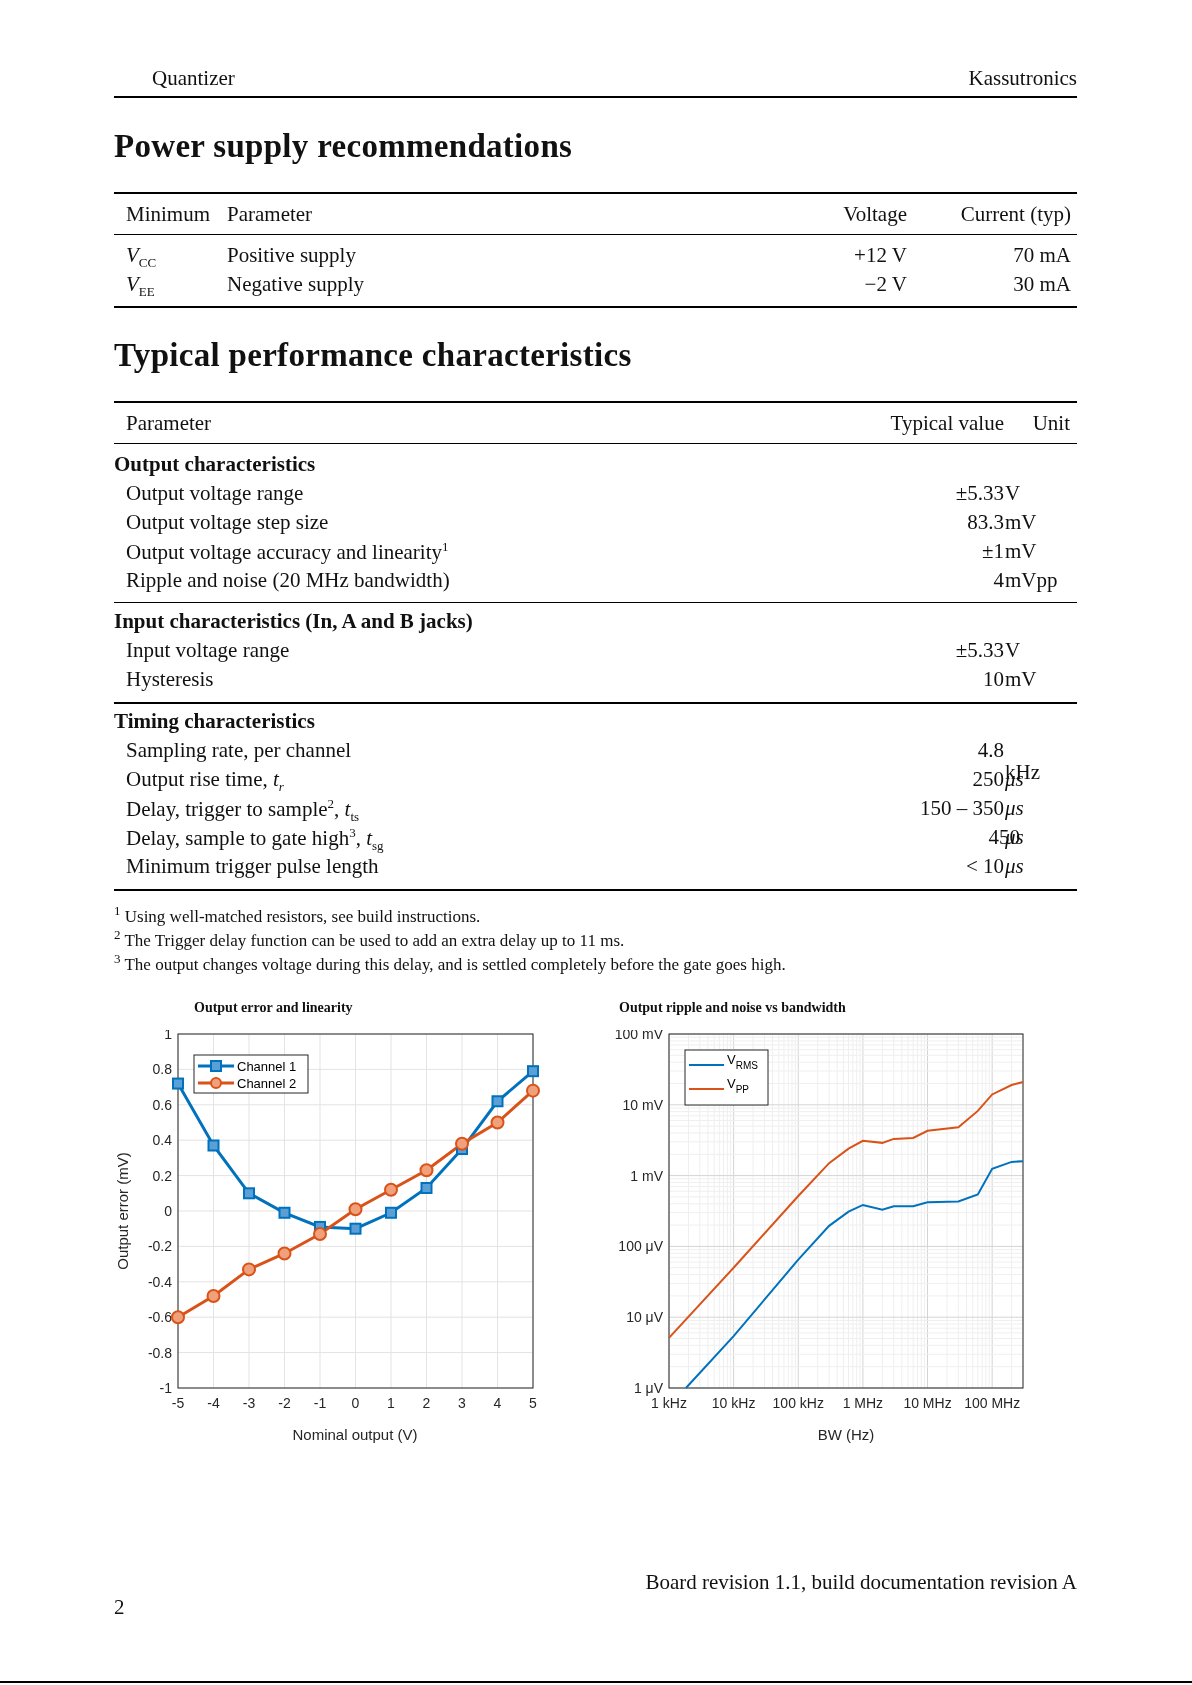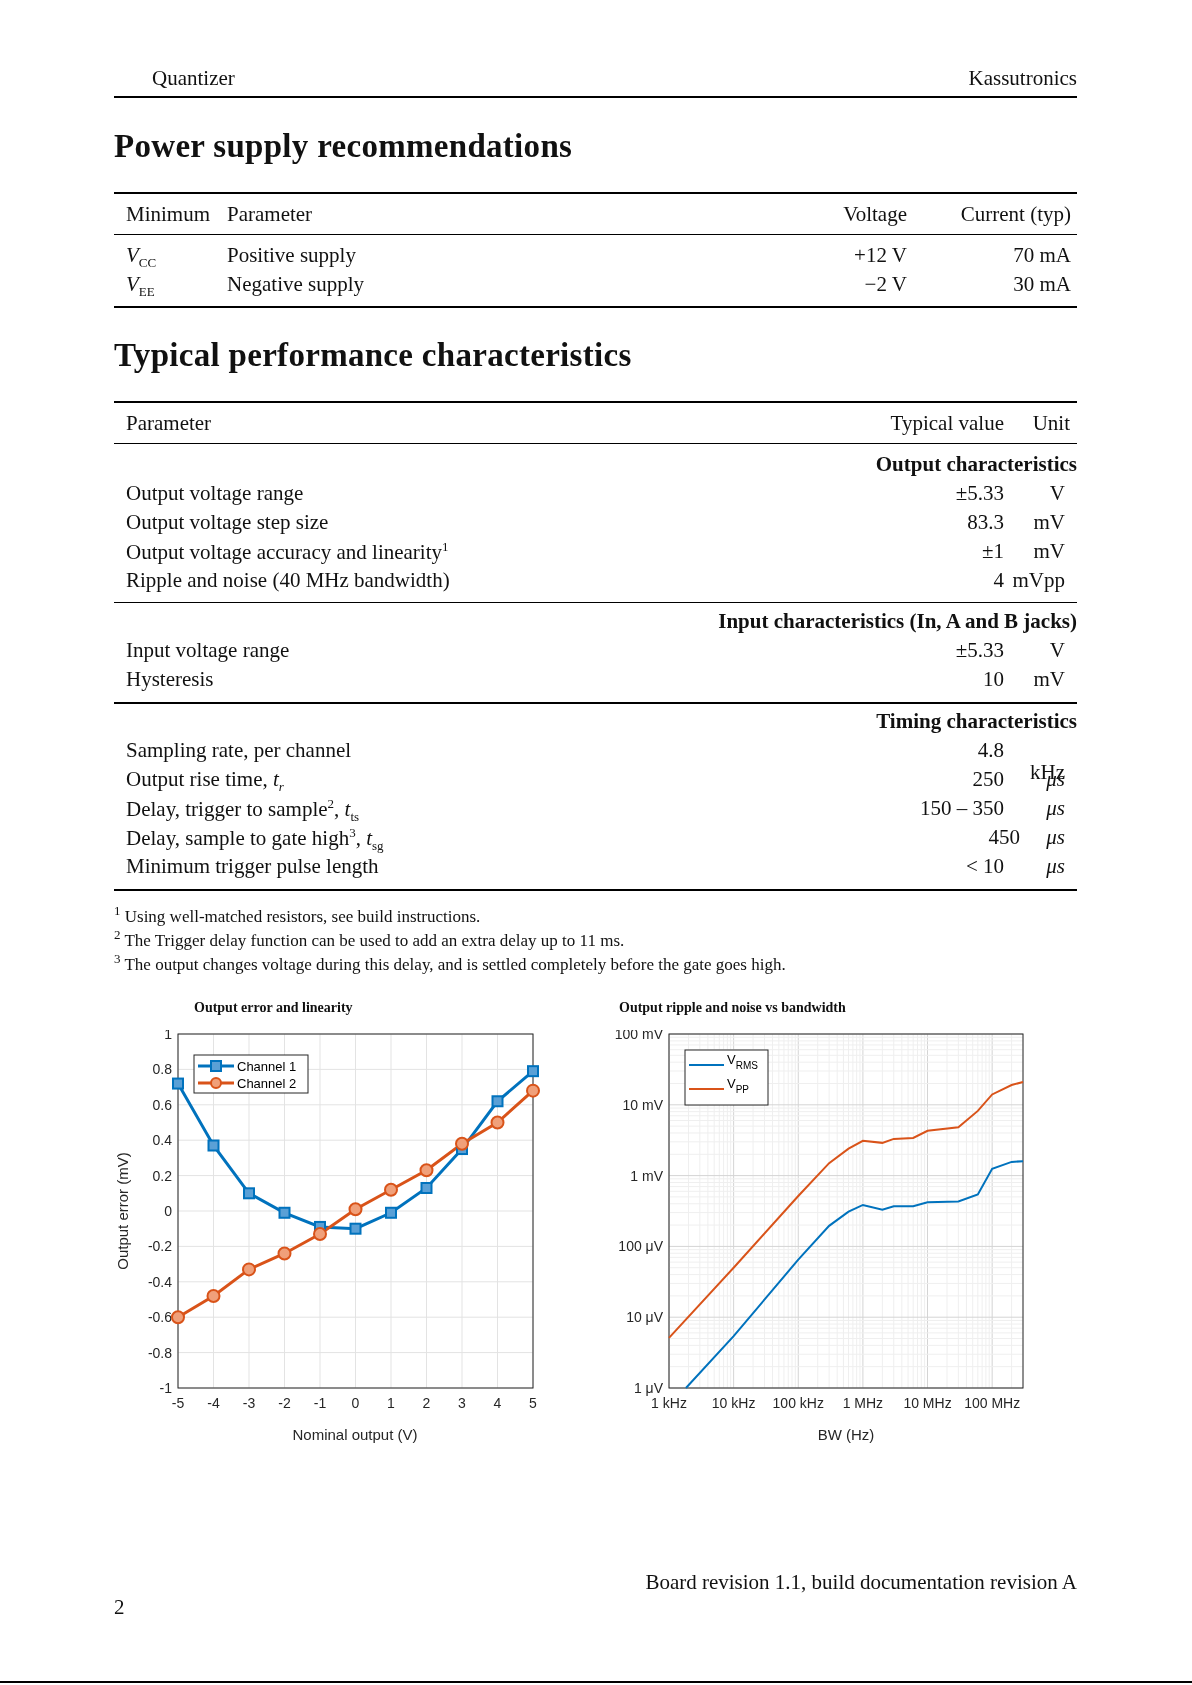--- a/index.html
+++ b/index.html
@@ -3,21 +3,21 @@
 <meta charset="utf-8">
 <style>
   html, body { margin:0; padding:0; background:#fff; }
   body { width:1192px; height:1685px; position:relative; overflow:hidden;
          font-family:"DejaVu Serif","Liberation Serif",serif; color:#111; }
   .abs { position:absolute; }
   .rule { position:absolute; left:114px; width:963px; background:#000; }
   .h1 { position:absolute; left:114px; font-size:33px; font-weight:bold; font-family:"Liberation Serif",serif; letter-spacing:0.3px; }
   .t { position:absolute; font-size:21px; font-family:"Liberation Serif",serif; white-space:nowrap; }
   .r { text-align:right; }
-  .c { text-align:right; }
+  .c { text-align:left; }
   .b { font-weight:bold; }
   sub, sup { font-size:13px; }
   i { font-style:italic; }
   .fn { position:absolute; left:114px; font-size:17px; font-family:"Liberation Serif",serif; white-space:nowrap; }
   .ctitle { position:absolute; font-size:14px; font-weight:bold; font-family:"Liberation Serif",serif; white-space:nowrap; }
   svg text { font-family:"Liberation Sans",sans-serif; }
 </style>
 </head>
 <body>
 
@@ -67,21 +67,21 @@
     <div class="t" style="left:126px; top:510px;">Output voltage step size</div>
     <div class="t r" style="right:188px; top:510px;">83.3</div>
     <div class="t c" style="left:1005px; width:60px; top:510px;">mV</div>
   </div>
   <div>
     <div class="t" style="left:126px; top:539px;"><span>Output voltage accuracy and linearity</span><sup>1</sup></div>
     <div class="t r" style="right:188px; top:539px;">±1</div>
     <div class="t c" style="left:1005px; width:60px; top:539px;">mV</div>
   </div>
   <div>
-    <div class="t" style="left:126px; top:568px;">Ripple and noise (40 MHz bandwidth)</div>
+    <div class="t" style="left:126px; top:568px;">Ripple and noise (20 MHz bandwidth)</div>
     <div class="t r" style="right:188px; top:568px;">4</div>
     <div class="t c" style="left:1005px; width:60px; top:568px;">mVpp</div>
   </div>
   <div class="rule" style="top:602px; height:1px;"></div>
 
   <div class="t c b" style="left:114px; width:963px; top:609px;">Input characteristics (In, A and B jacks)</div>
   <div>
     <div class="t" style="left:126px; top:638px;">Input voltage range</div>
     <div class="t r" style="right:188px; top:638px;">±5.33</div>
     <div class="t c" style="left:1005px; width:60px; top:638px;">V</div>

